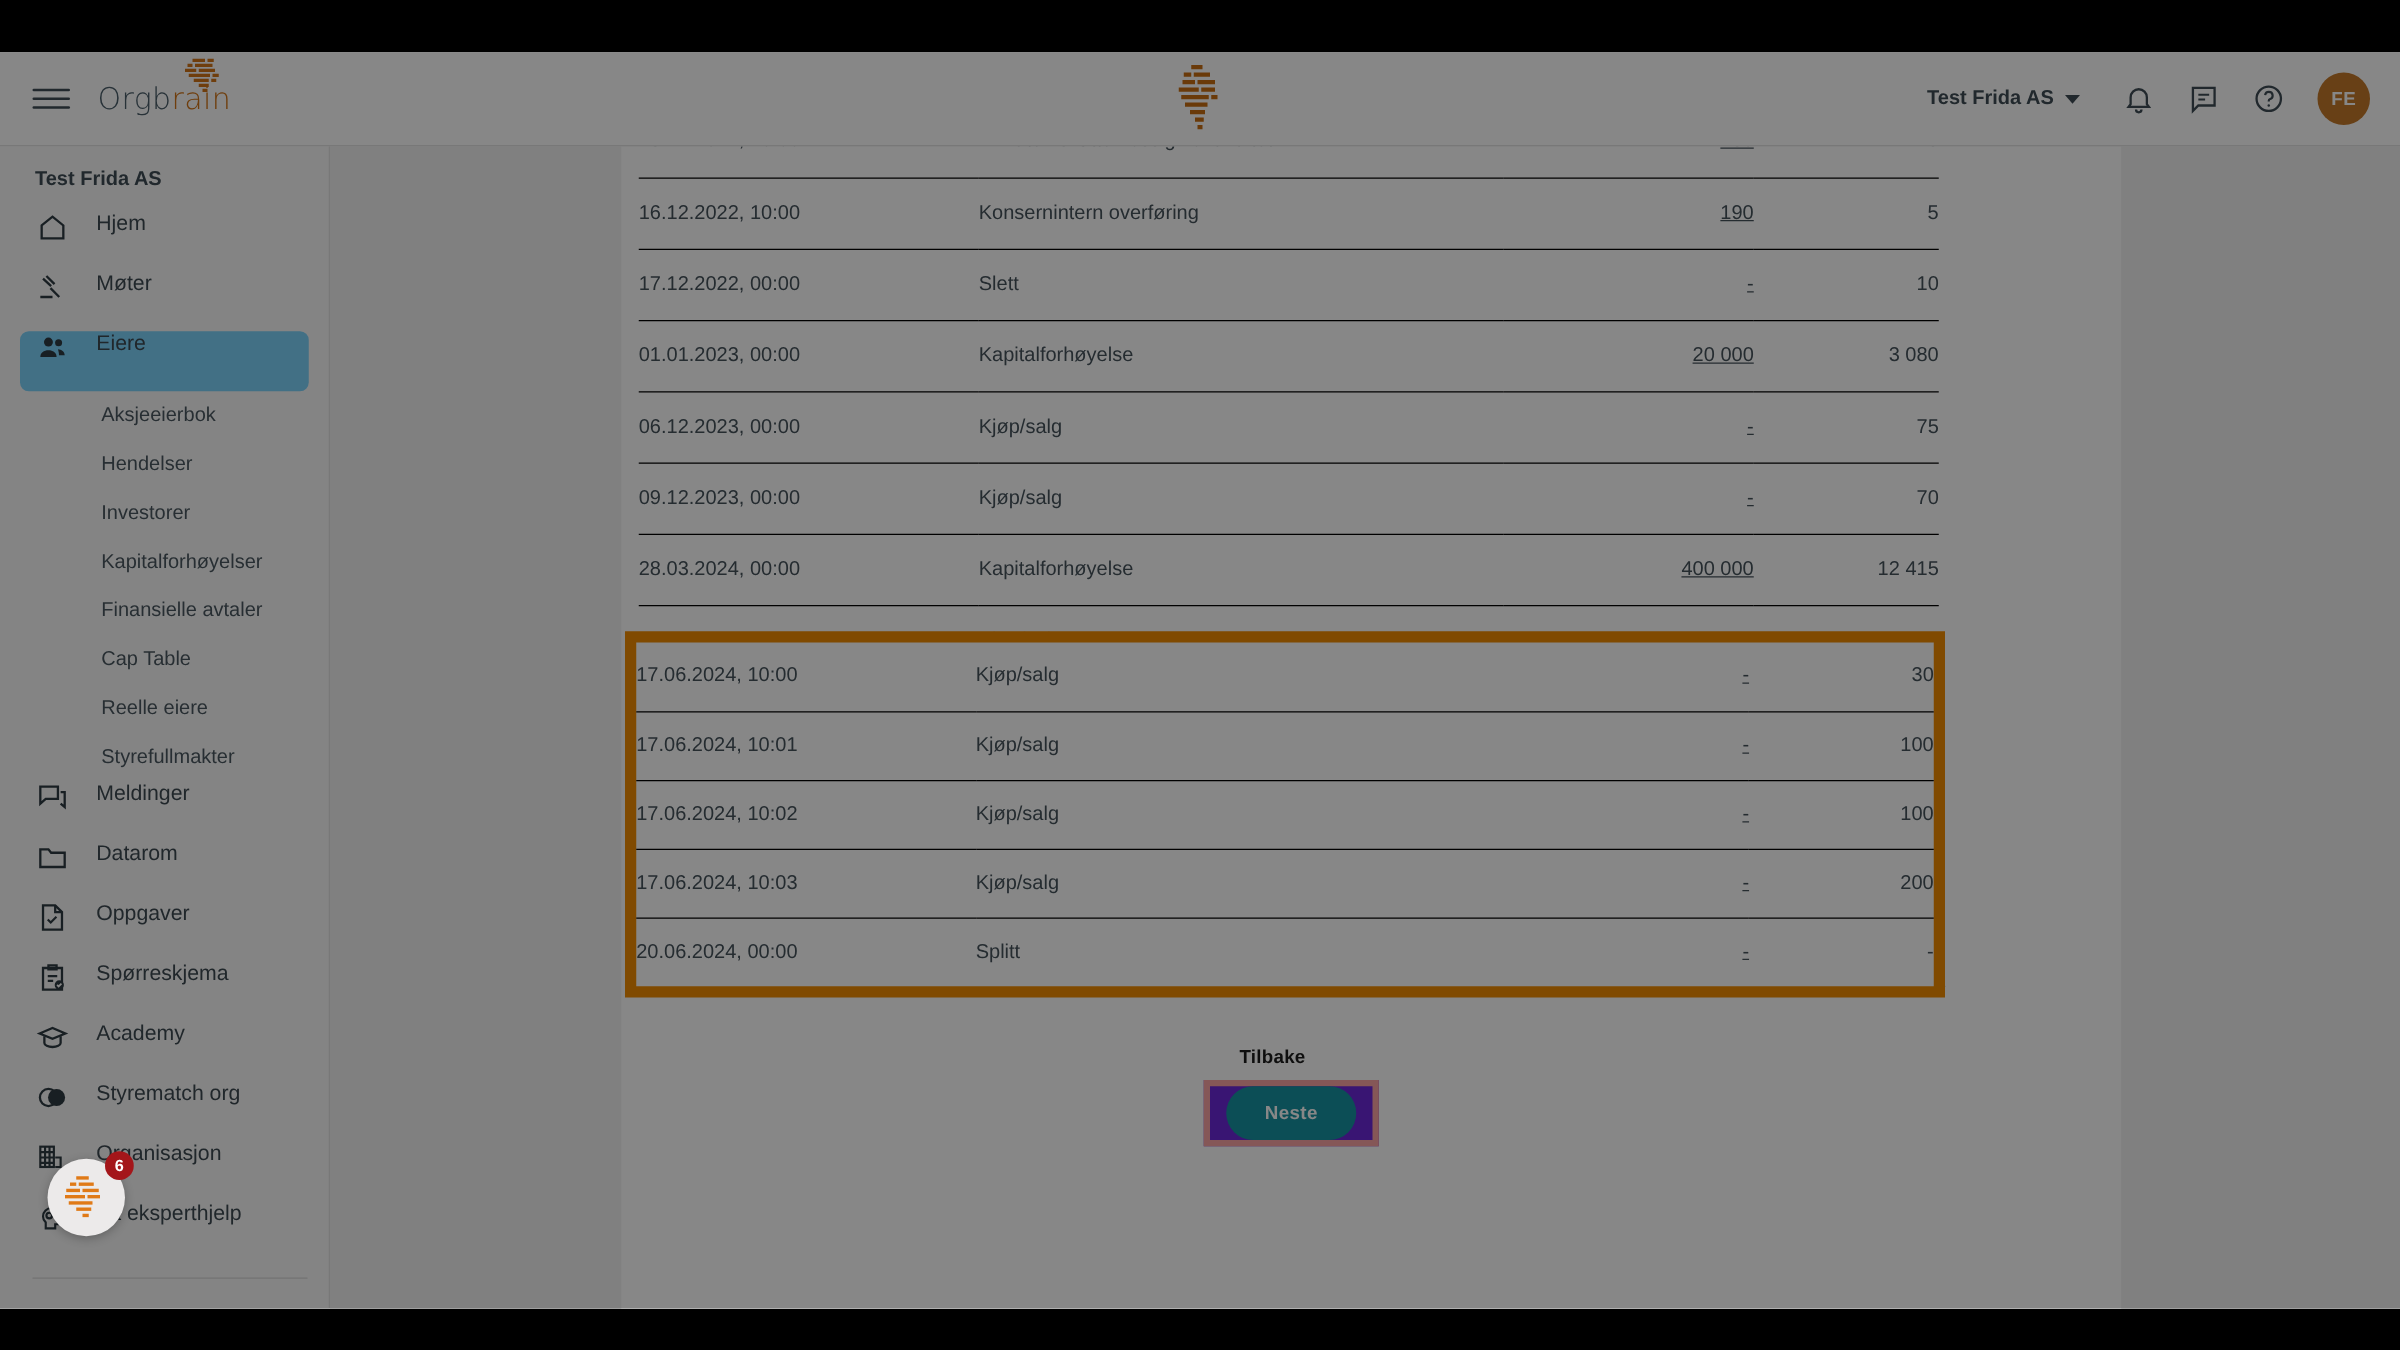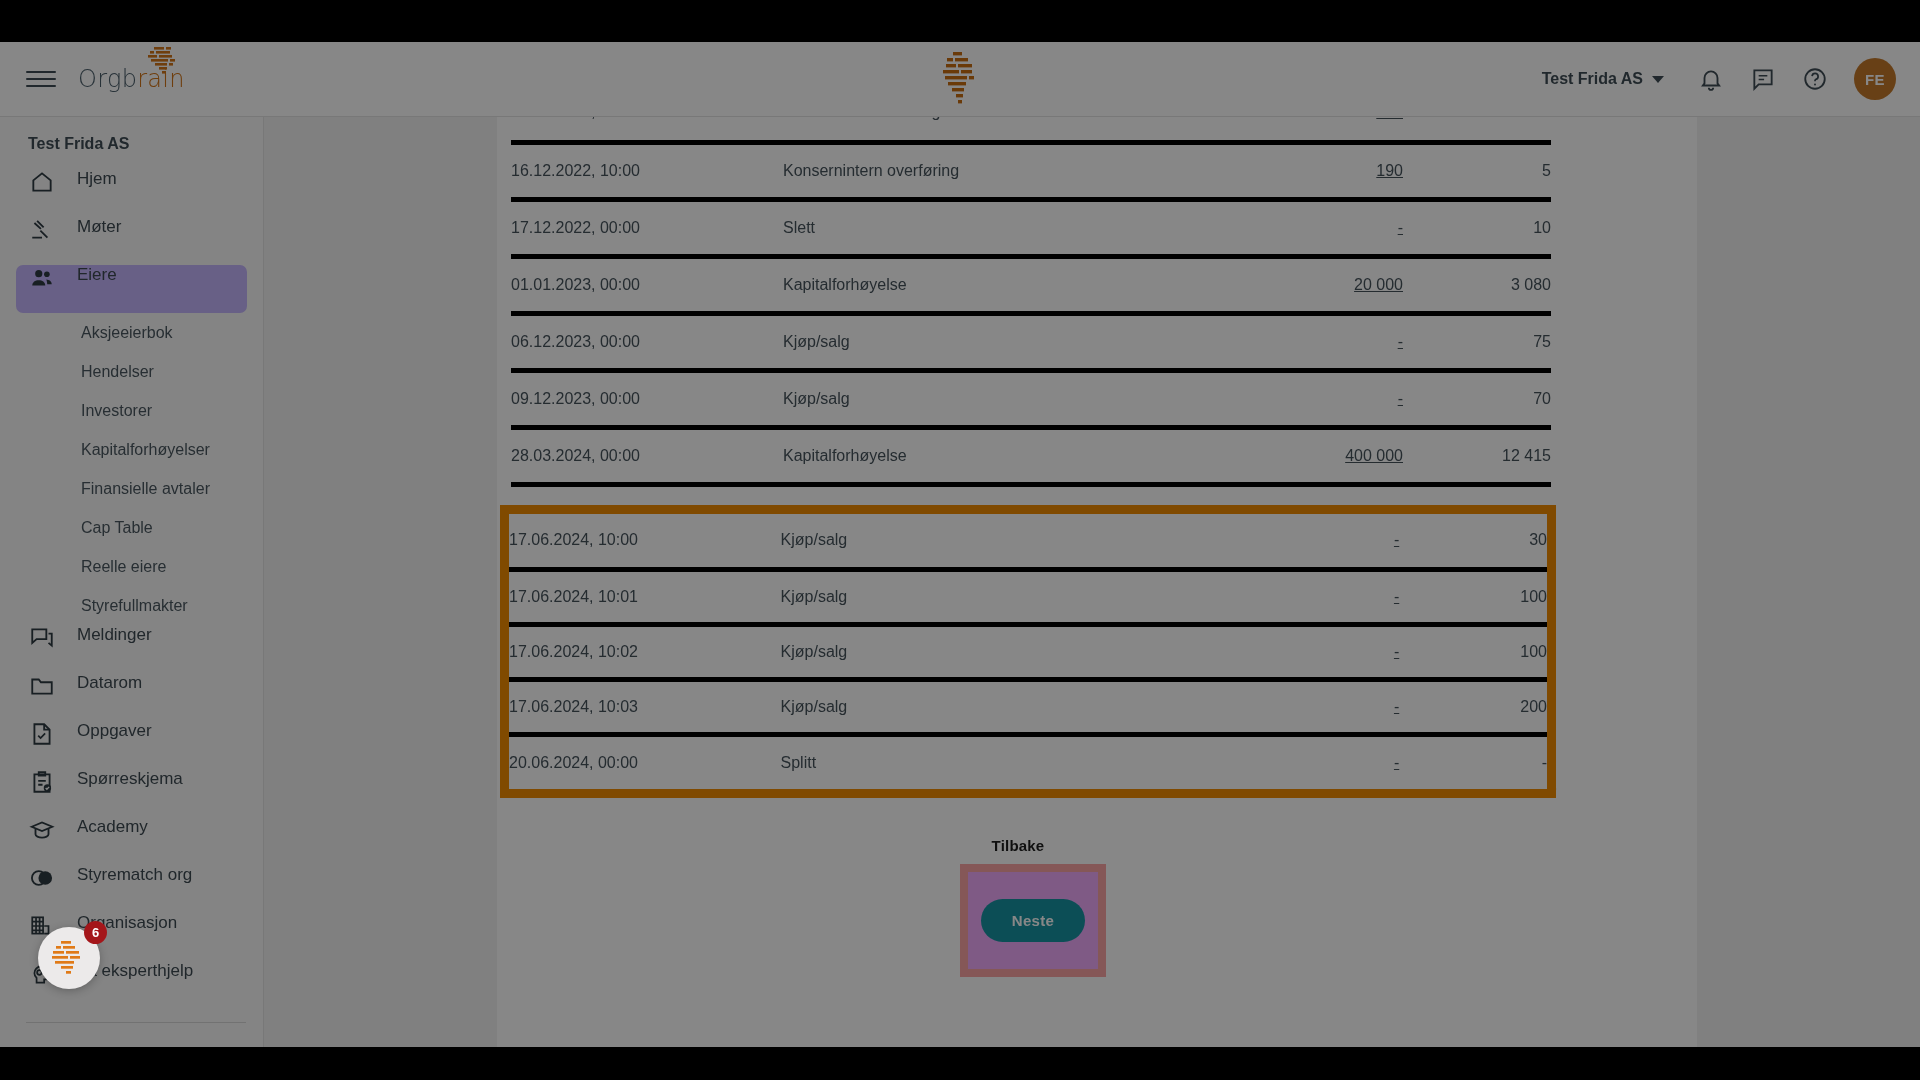--- a/index.html
+++ b/index.html
@@ -90,21 +90,21 @@
   }
   #side-org {
     font-size: 16px; font-weight: bold; color: #3f4d55;
     padding: 0 0 16px 28px;
   }
   .nav-item {
     display: flex; align-items: flex-start; height: 48px;
     margin: 0 16px; padding-left: 13px; border-radius: 7px;
     cursor: pointer; color: #3e4a52;
   }
-  .nav-item.active { background: #c4b5fd; }
+  .nav-item.active { background: #7dd3fc; }
   .nav-ico { width: 26px; height: 26px; margin-right: 22px; flex: none; color:#2f3b42; }
   .nav-label { font-size: 17px; color: #3e4a52; }
   .sub-item {
     display: flex; align-items: center; height: 39px;
     padding-left: 81px; cursor: pointer;
   }
   .sub-item .nav-label { font-size: 16px; color: #4b5860; }
 
   #side-divider {
     position:absolute; left: 26px; bottom: 24px; width: 220px;
@@ -136,21 +136,21 @@
   }
   #modal-card {
     position: absolute; left: 233px; top: 0px;
     width: 1200px; height: 930px;
     background: #ffffff;
     overflow: hidden;
   }
 
   table.evt { width: 1040px; margin-left: 14px; border-collapse: collapse; }
   table.evt tr { height: 57px; }
-  table.evt tr + tr td { border-top: 5px solid #000000; }
+  table.evt tr + tr td { border-top: 1px solid #000000; }
   table.evt td { font-size: 16px; color: #46535c; padding: 0; }
   td.c-date  { width: 272px; padding-left: 16px; }
   td.c-type  { width: 420px; }
   td.c-num1  { width: 200px; text-align: right; padding-right: 16px; text-decoration: underline; }
   td.c-num2  { width: 148px; text-align: right; padding-right: 16px; }
 
   #scroll-clip { position: absolute; left:0; top: 0; width: 1200px; height: 602px; overflow: hidden; }
   #table-shift { position: absolute; left: 0; top: -32px; width: 1200px; }
 
   
@@ -187,22 +187,22 @@
   #actions {
     position: absolute; left: 0; top: 710px; width: 1072px;
     display: flex; align-items: center; justify-content: flex-end; gap: 0; flex-direction: column;
   }
   #btn-back {
     font-size: 15px; font-weight: bold; color: #1d1d1d;
     background: transparent; border: none; cursor: pointer;
     padding: 10px 18px; margin-right: 30px; letter-spacing:.2px;
   }
   #next-highlight {
-    border: 8px solid #fca5a5; background: #f0abfc;
-    padding: 27px 13px; z-index: 80;
+    border: 5px solid #fca5a5; background: #6d28d9;
+    padding: 0 13px; z-index: 80;
   }
   #btn-next {
     background: #1794a3; color: #fff; border: none; border-radius: 22px;
     font-size: 15px; font-weight: bold; padding: 13px 31px; cursor: pointer;
     letter-spacing:.3px;
   }
 </style>
 </head>
 <body>
 

